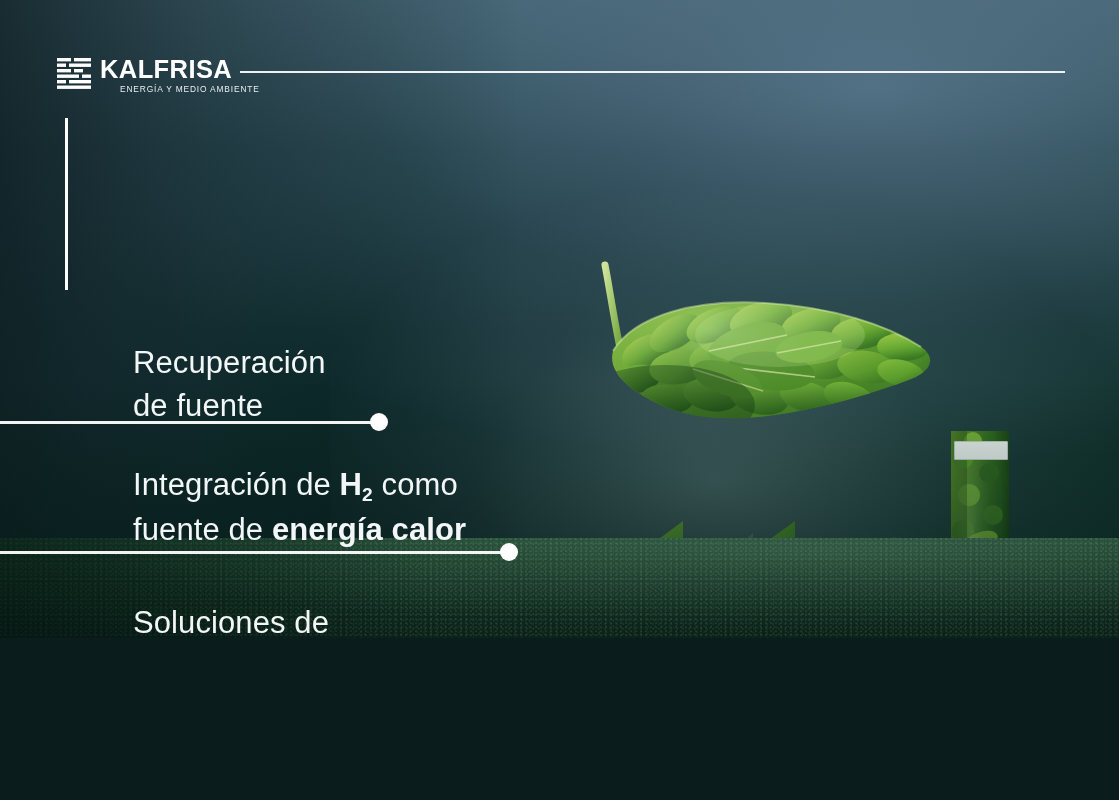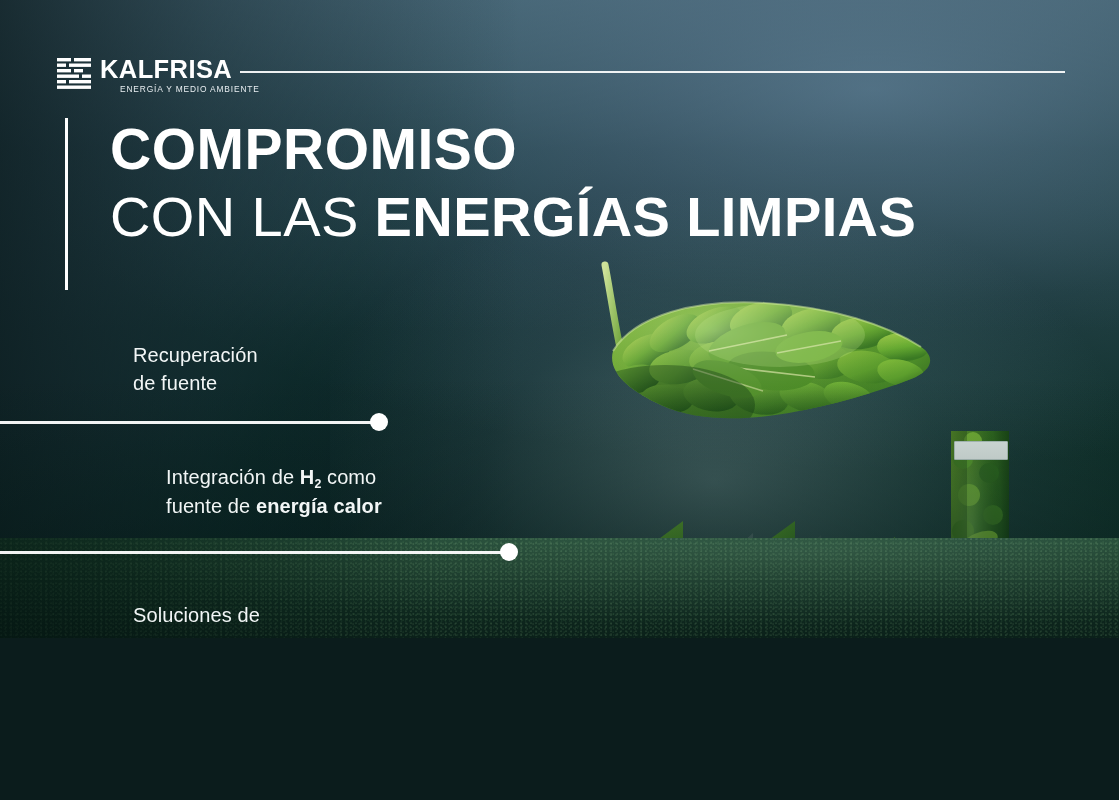--- a/index.html
+++ b/index.html
@@ -103,38 +103,38 @@
   .title-l2 {
     font-size:56px; letter-spacing:0.4px; display:block; margin-top:12px;
   }
   .thin { font-weight:300; }
   .bold { font-weight:bold; }
 
   
   .bullet { position:absolute; left:0; }
   .bullet-text {
     position:absolute; left:133px; color:#f2f6f6;
-    font-size:20px; font-weight:300; line-height:1.38; letter-spacing:0.1px;
+    font-size:31px; font-weight:300; line-height:1.38; letter-spacing:0.1px;
     white-space:nowrap;
   }
   .bullet-text b { font-weight:bold; }
   .bullet-text sub { font-size:0.62em; font-weight:bold; vertical-align:-0.32em; }
   .bullet-line {
     position:absolute; left:0; height:2.5px; background:rgba(255,255,255,0.95);
   }
   .bullet-dot {
     position:absolute; width:18px; height:18px; border-radius:50%;
     background:#ffffff;
   }
 
   .b1 .bullet-text { top:342px; }
   .b1 .bullet-line { top:421px; width:378px; }
   .b1 .bullet-dot  { top:413px; left:370px; }
 
-  .b2 .bullet-text { top:464px;margin-left:33px; }
+  .b2 .bullet-text { top:464px; }
   .b2 .bullet-line { top:551px; width:509px; }
   .b2 .bullet-dot  { top:543px; left:500px; }
 
   .b3 .bullet-text { top:602px; }
   .b3 .bullet-line { top:688px; width:378px; }
   .b3 .bullet-dot  { top:680px; left:370px; }
 
   
   .art { position:absolute; left:0; top:0; width:1119px; height:800px; pointer-events:none; }
 
@@ -414,24 +414,20 @@
     </svg>
     <div class="logo-words">
       <span class="logo-name">KALFRISA</span>
       <span class="logo-tag">ENERGÍA Y MEDIO AMBIENTE</span>
     </div>
   </div>
 
   <div class="header-rule"></div>
 
   <div class="title-bar"></div>
-  <div class="title">
-    <span class="title-l1 bold">COMPROMISO</span>
-    <span class="title-l2"><span class="thin">CON LAS </span><span class="bold">ENERGÍAS LIMPIAS</span></span>
-  </div>
 
   <div class="bullet b1">
     <div class="bullet-text">
       <span>Recuperación</span><br>
       <span>de fuente</span>
     </div>
     <div class="bullet-line"></div>
     <div class="bullet-dot"></div>
   </div>
 

